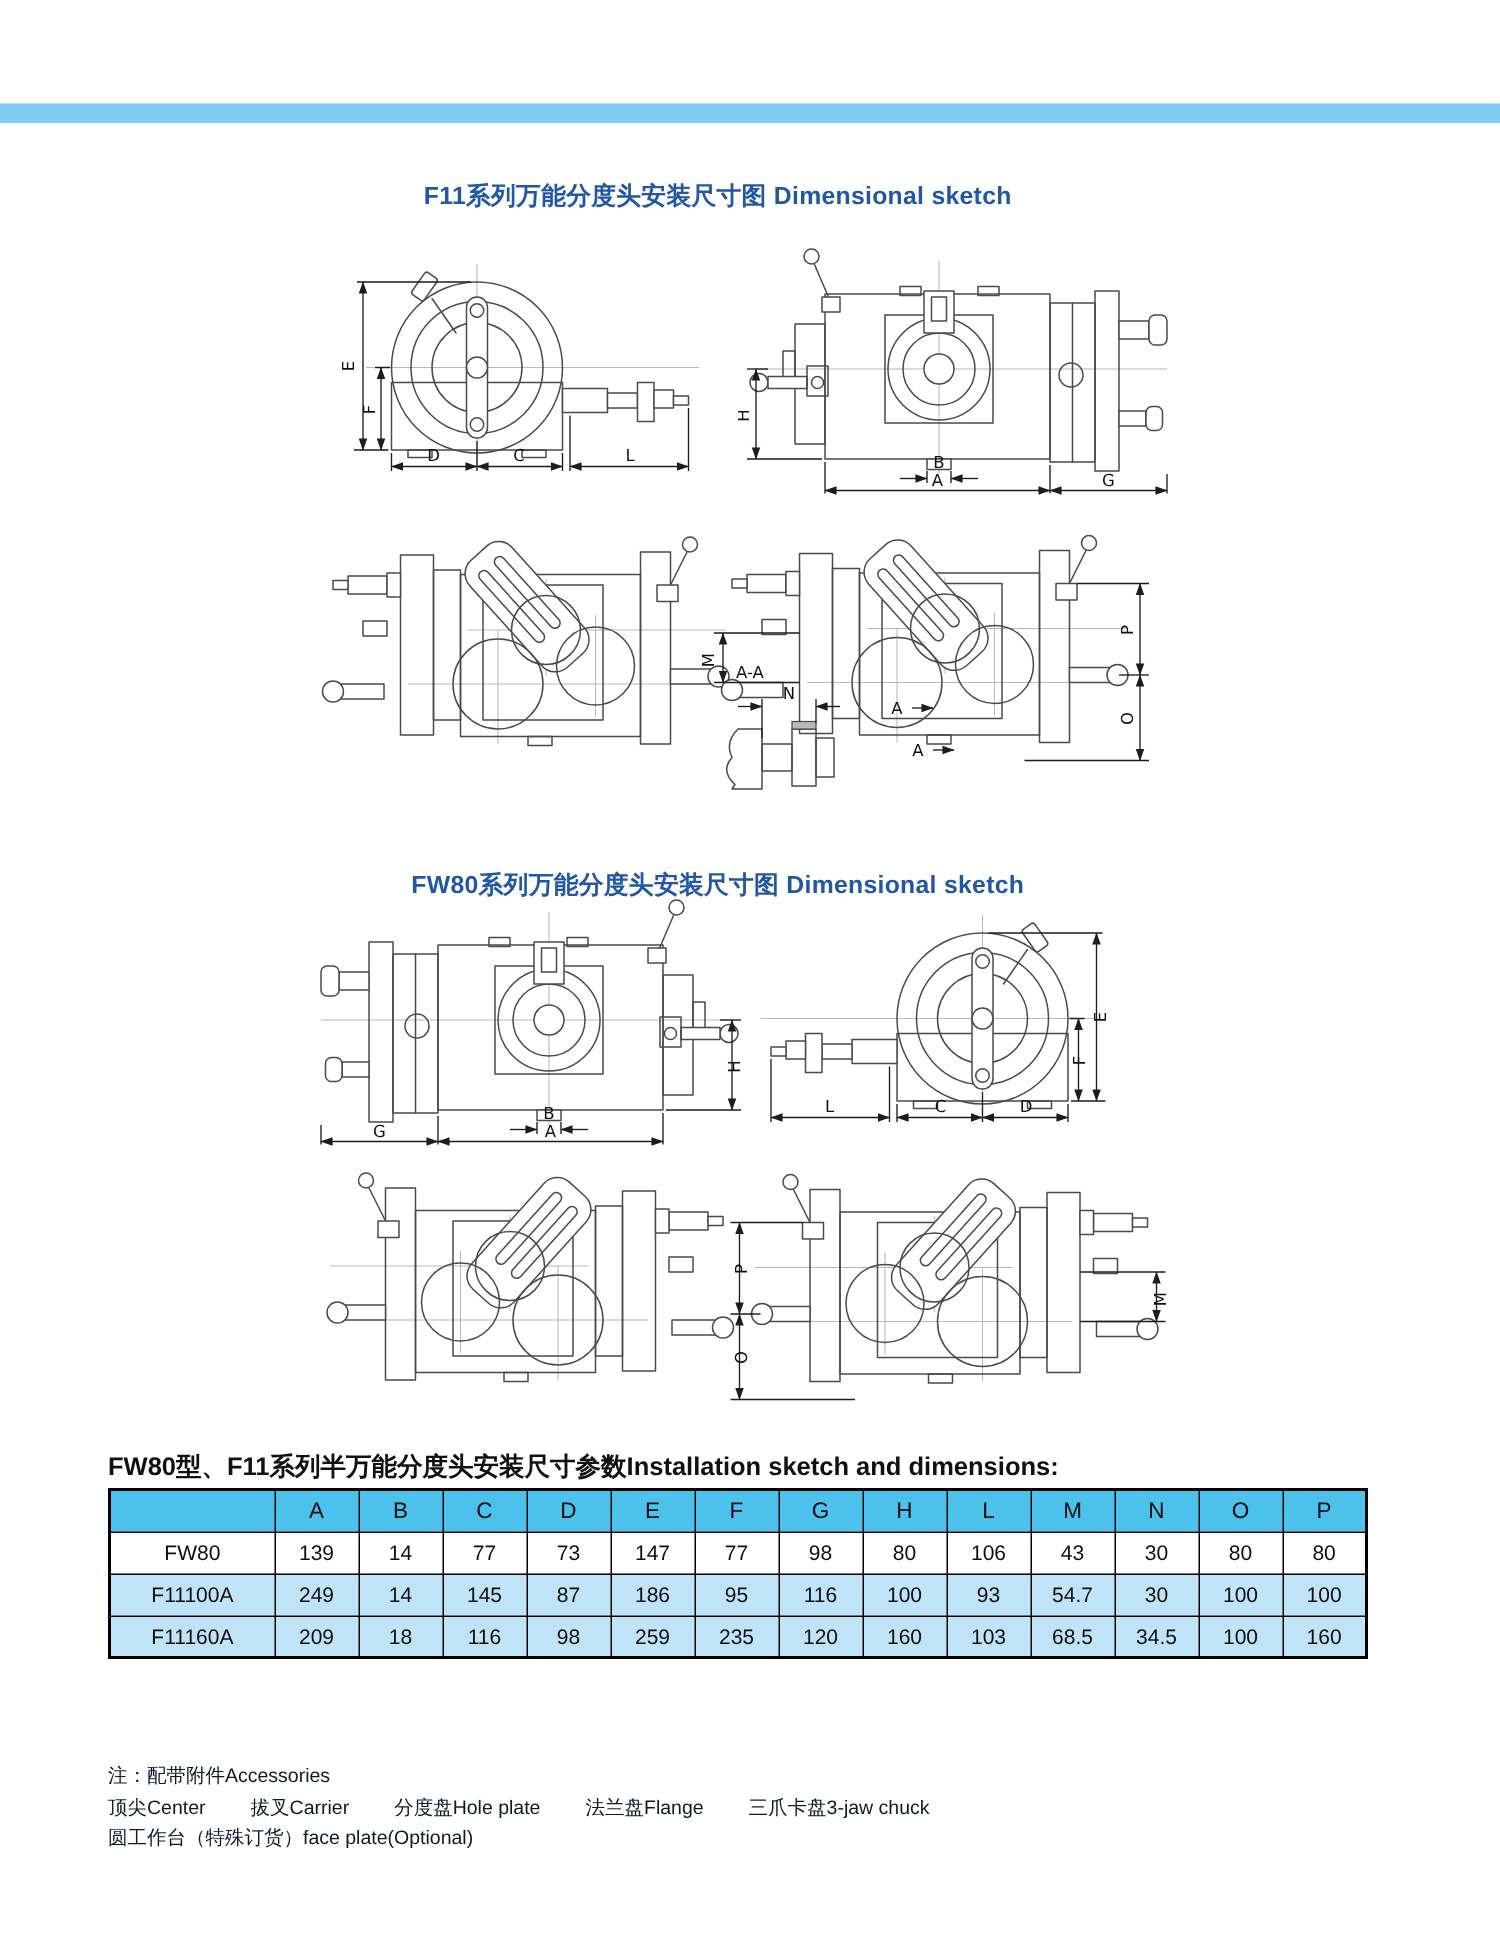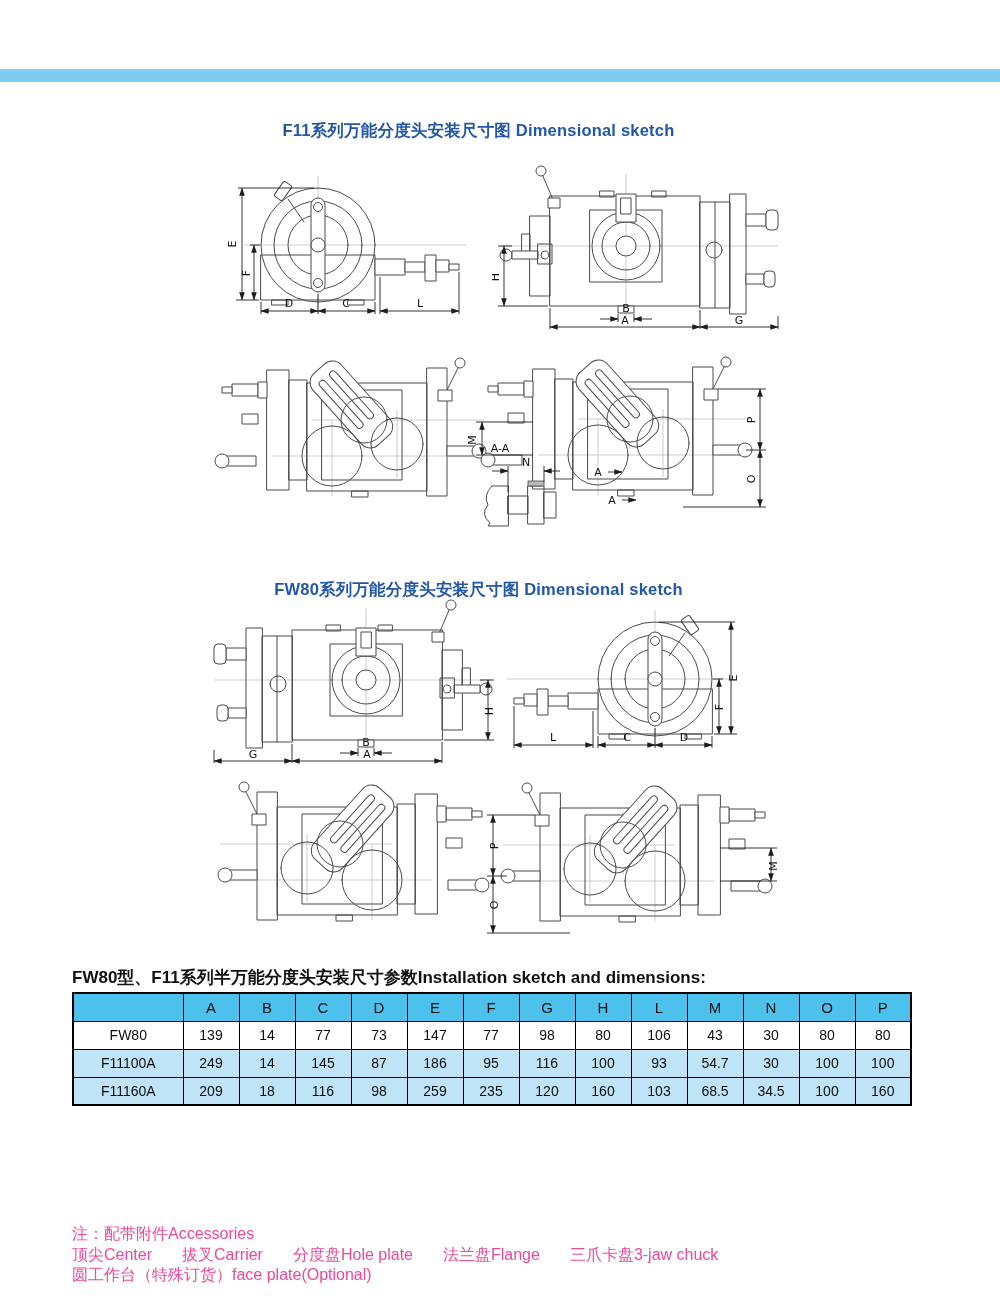--- a/index.html
+++ b/index.html
@@ -22,21 +22,21 @@
   .dim{stroke:#1d1d1d;stroke-width:.9;fill:none}
   .dimt{font:11px "DejaVu Sans",sans-serif;fill:#111}
   .tbl-title{position:absolute;left:72px;top:966px;font-size:17px;font-weight:600;color:#111}
   table.dims{position:absolute;left:72px;top:992px;width:840px;border-collapse:collapse;
     border:2px solid #000;table-layout:fixed}
   table.dims th,table.dims td{border:1px solid #000;text-align:center;vertical-align:middle;
     height:28px;font-size:14px;color:#0e0e0e;padding:0}
   table.dims th{background:var(--th-bg);font-weight:400;font-size:15px}
   table.dims col.model{width:110px}
   table.dims tr.hl td{background:var(--stripe)}
-  .notes{position:absolute;left:72px;top:1224px;font-size:16px;color:#ec4899;line-height:20.5px;width:860px}
+  .notes{position:absolute;left:72px;top:1174px;font-size:13px;color:#0f172a;line-height:20.5px;width:860px}
   .notes .note-item{margin-right:30px;white-space:nowrap}
 </style>
 </head>
 <body>
 
 <div class="page">
 
   <svg width="0" height="0" style="position:absolute" aria-hidden="true">
     <defs>
       <marker id="ma" viewBox="0 0 10 10" refX="9.5" refY="5" markerWidth="9" markerHeight="9" orient="auto-start-reverse">

